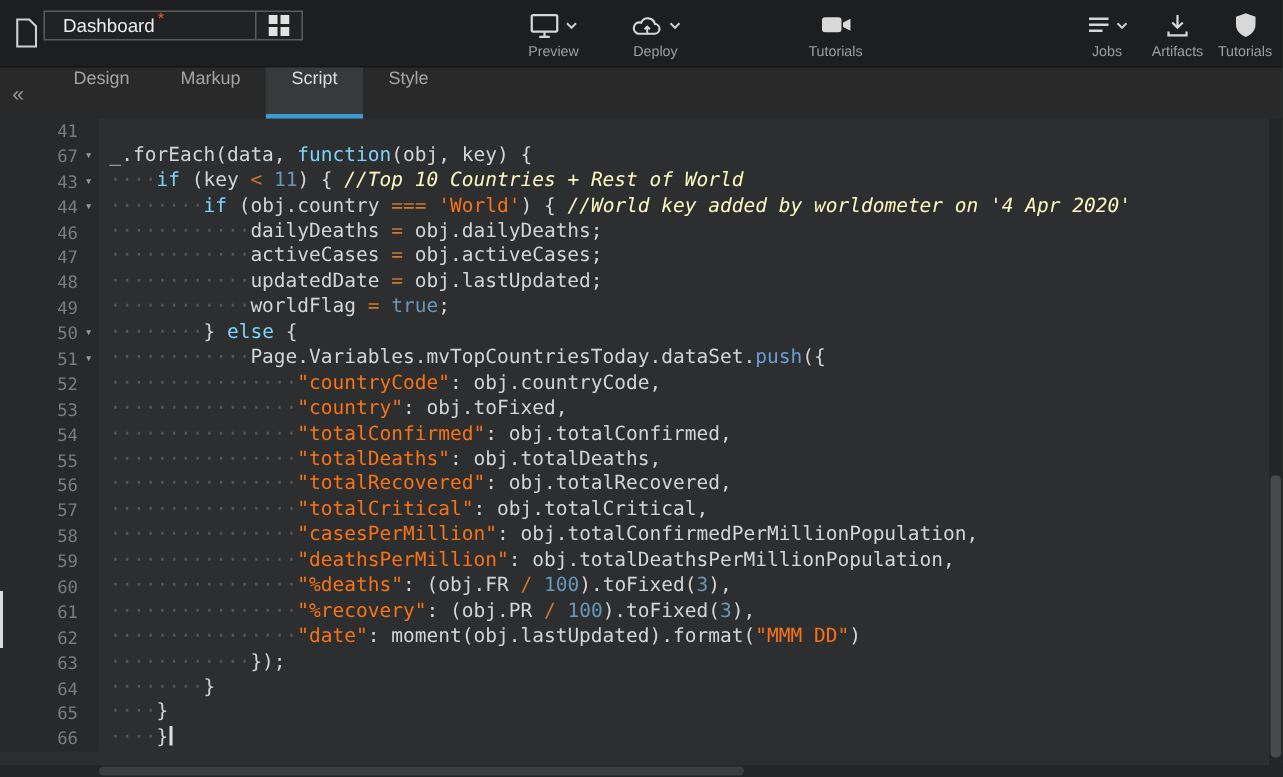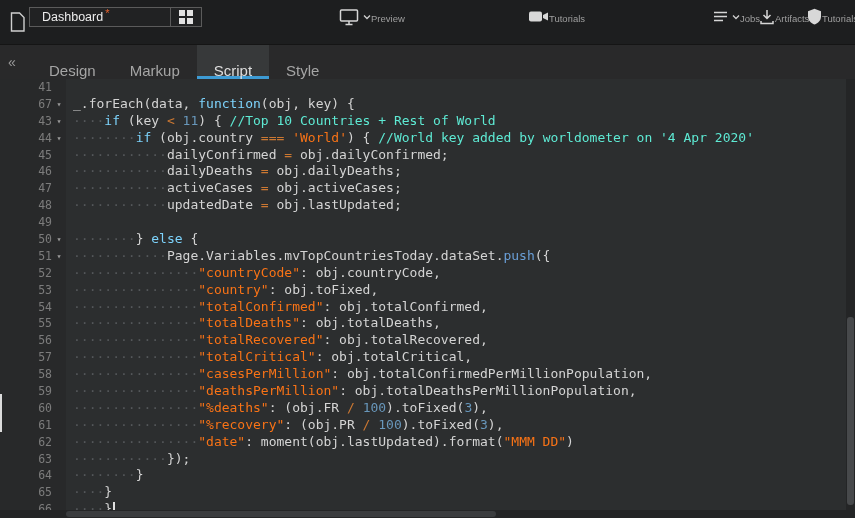--- a/index.html
+++ b/index.html
@@ -5,44 +5,44 @@
   html,body{margin:0;padding:0}
   body{width:855px;height:518px;position:relative;overflow:hidden;background:#2c2e2f;font-family:"Liberation Sans",sans-serif}
 
   
   .topbar{position:absolute;top:0;left:0;width:855px;height:44px;background:#1d1e1f;z-index:3}
   .file-icon-btn{position:absolute;left:7px;top:10px;width:20px;height:24px;display:flex;align-items:center;justify-content:center;cursor:pointer}
   .page-tab{position:absolute;left:29px;top:7px;height:20px;box-sizing:border-box;border:1px solid #5b5b5b;background:#212223;display:flex;align-items:stretch;cursor:pointer}
   .page-tab-label{display:flex;align-items:center;padding:0 10px 0 12px;width:118px;color:#ededed;font-size:12.5px}
   .page-tab-label .unsaved{color:#e8622d;font-size:11px;margin-left:2px;position:relative;top:-4px}
   .page-grid{width:30px;display:flex;align-items:center;justify-content:center;border-left:1px solid #5b5b5b;cursor:pointer}
-  .tb-group{position:absolute;top:7px;display:flex;flex-direction:row;align-items:center;cursor:pointer}
+  .tb-group{position:absolute;top:7px;display:flex;flex-direction:column;align-items:center;cursor:pointer}
   .tb-iconrow{height:19px;display:flex;align-items:center;gap:4px}
   .tb-label{font-size:9.5px;color:#9f9f9f;margin-top:3px;white-space:nowrap}
 
   
   .tabbar{position:absolute;top:44px;left:0;width:855px;height:35px;background:#29292a;border-top:1px solid #151515;box-sizing:border-box;display:flex;align-items:stretch;z-index:2}
   .collapse-btn{width:24px;display:flex;align-items:center;justify-content:center;color:#999;font-size:14px;cursor:pointer}
   .tabs{display:flex;margin-left:8px}
-  .tab{padding:0 17px;display:flex;align-items:flex-end;color:#a5a5a5;font-size:15px;cursor:pointer}
+  .tab{padding:0 17px;display:flex;align-items:flex-start;color:#a5a5a5;font-size:12px;cursor:pointer}
   .tab.active{background:#37393a;color:#dedede;box-shadow:inset 0 -3px 0 #3d9bd4}
 
   
   .editor{position:absolute;top:79px;left:0;width:846px;height:439px;background:#2c2e2f;overflow:hidden}
   .code-line{display:flex;height:16.9px;line-height:16.9px;font-family:"DejaVu Sans Mono","Liberation Mono",monospace;font-size:13px;white-space:pre}
   .gut{flex:0 0 66px;display:flex;justify-content:flex-end;align-items:flex-start;background:#28292a;user-select:none}
   .ln{color:#7c7c7c;font-size:11.5px;font-family:"DejaVu Sans Mono",monospace}
   .fold{width:14px;text-align:center;font-size:8.5px;color:#989898}
   .codec{padding-left:7px}
   .t-plain{color:#d4d4d4}
   .t-kw{color:#7dd3fc}
   .t-op{color:#cc7832}
   .t-num{color:#6897bb}
   .t-str{color:#f97316}
-  .t-com{color:#5eead4;}
+  .t-com{color:#fef9c3;font-style:italic}
   .t-fn{color:#6a9fd8}
   .t-ws{color:#54575a}
   .caret{display:inline-block;width:2px;height:13px;background:#e0e0e0;margin-left:1px;vertical-align:-2px;animation:blink 1.1s steps(1) infinite}
   @keyframes blink{50%{opacity:0}}
 
   
   .vscroll{position:absolute;top:79px;right:0;width:9px;height:439px;background:#242526;z-index:4}
   .vthumb{position:absolute;left:1px;width:7px;top:238px;height:188px;background:#47494b;border-radius:3px}
   .hscroll{position:absolute;left:0;bottom:0;width:846px;height:8px;background:#242526;z-index:4}
   .hthumb{position:absolute;left:66px;top:1px;height:6px;width:430px;background:#3a3c3e;border-radius:3px}
@@ -83,20 +83,32 @@
         <rect x="1.5" y="2" width="17" height="11" rx="1" fill="none" stroke="#d6d6d6" stroke-width="1.5"></rect>
         <path d="M10 13 v3 M6.5 16.5 h7" stroke="#d6d6d6" stroke-width="1.5" fill="none"></path>
       </svg>
       <svg width="8" height="6" viewBox="0 0 8 6">
         <path d="M1 1.5 L4 4.5 L7 1.5" stroke="#cfcfcf" stroke-width="1.3" fill="none"></path>
       </svg>
     </div>
     <span class="tb-label">Preview</span>
   </div>
 
+  <div class="tb-group" style="left:409px;width:56px">
+    <div class="tb-iconrow">
+      <svg width="21" height="16" viewBox="0 0 21 16">
+        <path d="M5.5 13.5 a3.8 3.8 0 1 1 1-7.4 A4.8 4.8 0 0 1 15.6 7 A3.2 3.2 0 0 1 15.2 13.5 Z" fill="none" stroke="#d6d6d6" stroke-width="1.4"></path>
+        <path d="M10.5 13 v-4 M8.7 10.5 l1.8-1.8 1.8 1.8" stroke="#d6d6d6" stroke-width="1.3" fill="none"></path>
+      </svg>
+      <svg width="8" height="6" viewBox="0 0 8 6">
+        <path d="M1 1.5 L4 4.5 L7 1.5" stroke="#cfcfcf" stroke-width="1.3" fill="none"></path>
+      </svg>
+    </div>
+    <span class="tb-label">Deploy</span>
+  </div>
 
   <div class="tb-group" style="left:528px;width:58px">
     <div class="tb-iconrow">
       <svg width="21" height="15" viewBox="0 0 21 15">
         <rect x="1" y="2.5" width="13" height="10" rx="2" fill="#d8d8d8"></rect>
         <path d="M15 6 L20 3.5 v8 L15 9 Z" fill="#d8d8d8"></path>
       </svg>
     </div>
     <span class="tb-label">Tutorials</span>
   </div>
@@ -155,25 +167,24 @@
         <span>Style</span>
       </div>
   </div>
 </div>
 
 <div class="editor">
     <div class="code-line"><span class="gut"><span class="ln">41</span><span class="fold"></span></span><span class="codec"></span></div>
     <div class="code-line"><span class="gut"><span class="ln">67</span><span class="fold">▾</span></span><span class="codec"><span class="t-plain">_.forEach(data, </span><span class="t-kw">function</span><span class="t-plain">(obj, key) {</span></span></div>
     <div class="code-line"><span class="gut"><span class="ln">43</span><span class="fold">▾</span></span><span class="codec"><span class="t-ws">····</span><span class="t-kw">if</span><span class="t-plain"> (key </span><span class="t-op">&lt;</span><span class="t-plain"> </span><span class="t-num">11</span><span class="t-plain">) { </span><span class="t-com">//Top 10 Countries + Rest of World</span></span></div>
     <div class="code-line"><span class="gut"><span class="ln">44</span><span class="fold">▾</span></span><span class="codec"><span class="t-ws">········</span><span class="t-kw">if</span><span class="t-plain"> (obj.country </span><span class="t-op">===</span><span class="t-plain"> </span><span class="t-str">'World'</span><span class="t-plain">) { </span><span class="t-com">//World key added by worldometer on '4 Apr 2020'</span></span></div>
-    <div class="code-line"><span class="gut"><span class="ln">45</span><span class="fold"></span></span><span class="codec"><span class="t-ws">············</span><span class="t-plain">dailyConfirmed </span><span class="t-op">=</span><span class="t-plain"> obj.dailyConfirmed;</span></span></div>
     <div class="code-line"><span class="gut"><span class="ln">46</span><span class="fold"></span></span><span class="codec"><span class="t-ws">············</span><span class="t-plain">dailyDeaths </span><span class="t-op">=</span><span class="t-plain"> obj.dailyDeaths;</span></span></div>
     <div class="code-line"><span class="gut"><span class="ln">47</span><span class="fold"></span></span><span class="codec"><span class="t-ws">············</span><span class="t-plain">activeCases </span><span class="t-op">=</span><span class="t-plain"> obj.activeCases;</span></span></div>
     <div class="code-line"><span class="gut"><span class="ln">48</span><span class="fold"></span></span><span class="codec"><span class="t-ws">············</span><span class="t-plain">updatedDate </span><span class="t-op">=</span><span class="t-plain"> obj.lastUpdated;</span></span></div>
-    <div class="code-line"><span class="gut"><span class="ln">49</span><span class="fold"></span></span></div>
+    <div class="code-line"><span class="gut"><span class="ln">49</span><span class="fold"></span></span><span class="codec"><span class="t-ws">············</span><span class="t-plain">worldFlag </span><span class="t-op">=</span><span class="t-plain"> </span><span class="t-num">true</span><span class="t-plain">;</span></span></div>
     <div class="code-line"><span class="gut"><span class="ln">50</span><span class="fold">▾</span></span><span class="codec"><span class="t-ws">········</span><span class="t-plain">} </span><span class="t-kw">else</span><span class="t-plain"> {</span></span></div>
     <div class="code-line"><span class="gut"><span class="ln">51</span><span class="fold">▾</span></span><span class="codec"><span class="t-ws">············</span><span class="t-plain">Page.Variables.mvTopCountriesToday.dataSet.</span><span class="t-fn">push</span><span class="t-plain">({</span></span></div>
     <div class="code-line"><span class="gut"><span class="ln">52</span><span class="fold"></span></span><span class="codec"><span class="t-ws">················</span><span class="t-str">"countryCode"</span><span class="t-plain">: obj.countryCode,</span></span></div>
     <div class="code-line"><span class="gut"><span class="ln">53</span><span class="fold"></span></span><span class="codec"><span class="t-ws">················</span><span class="t-str">"country"</span><span class="t-plain">: obj.toFixed,</span></span></div>
     <div class="code-line"><span class="gut"><span class="ln">54</span><span class="fold"></span></span><span class="codec"><span class="t-ws">················</span><span class="t-str">"totalConfirmed"</span><span class="t-plain">: obj.totalConfirmed,</span></span></div>
     <div class="code-line"><span class="gut"><span class="ln">55</span><span class="fold"></span></span><span class="codec"><span class="t-ws">················</span><span class="t-str">"totalDeaths"</span><span class="t-plain">: obj.totalDeaths,</span></span></div>
     <div class="code-line"><span class="gut"><span class="ln">56</span><span class="fold"></span></span><span class="codec"><span class="t-ws">················</span><span class="t-str">"totalRecovered"</span><span class="t-plain">: obj.totalRecovered,</span></span></div>
     <div class="code-line"><span class="gut"><span class="ln">57</span><span class="fold"></span></span><span class="codec"><span class="t-ws">················</span><span class="t-str">"totalCritical"</span><span class="t-plain">: obj.totalCritical,</span></span></div>
     <div class="code-line"><span class="gut"><span class="ln">58</span><span class="fold"></span></span><span class="codec"><span class="t-ws">················</span><span class="t-str">"casesPerMillion"</span><span class="t-plain">: obj.totalConfirmedPerMillionPopulation,</span></span></div>
     <div class="code-line"><span class="gut"><span class="ln">59</span><span class="fold"></span></span><span class="codec"><span class="t-ws">················</span><span class="t-str">"deathsPerMillion"</span><span class="t-plain">: obj.totalDeathsPerMillionPopulation,</span></span></div>

